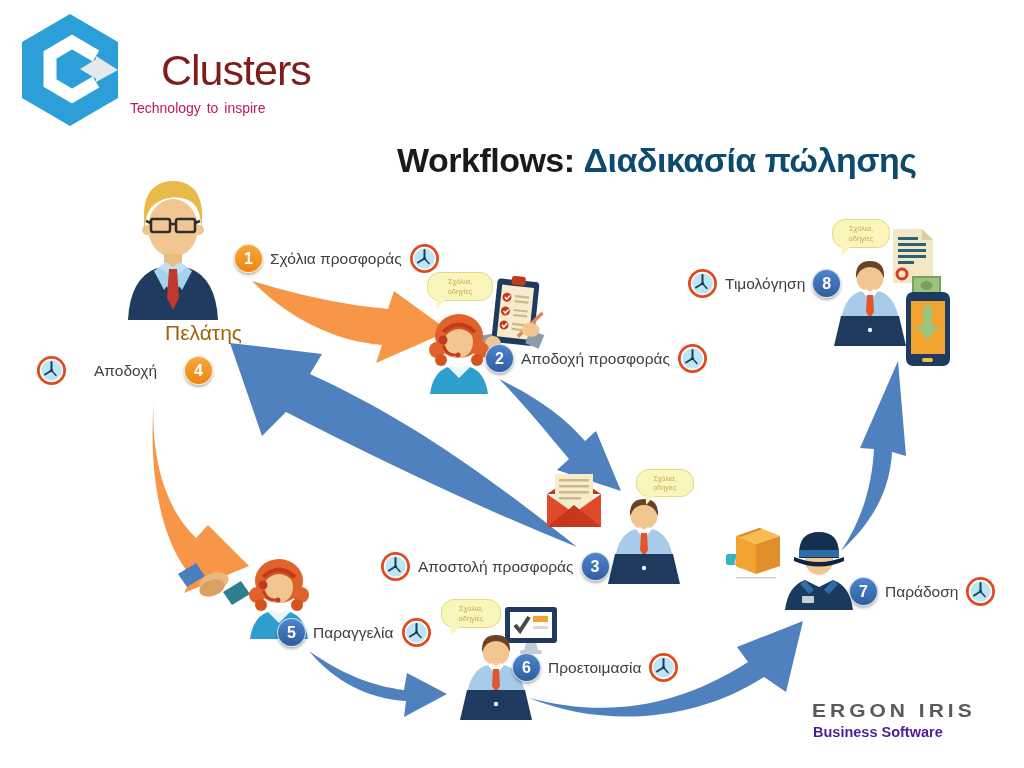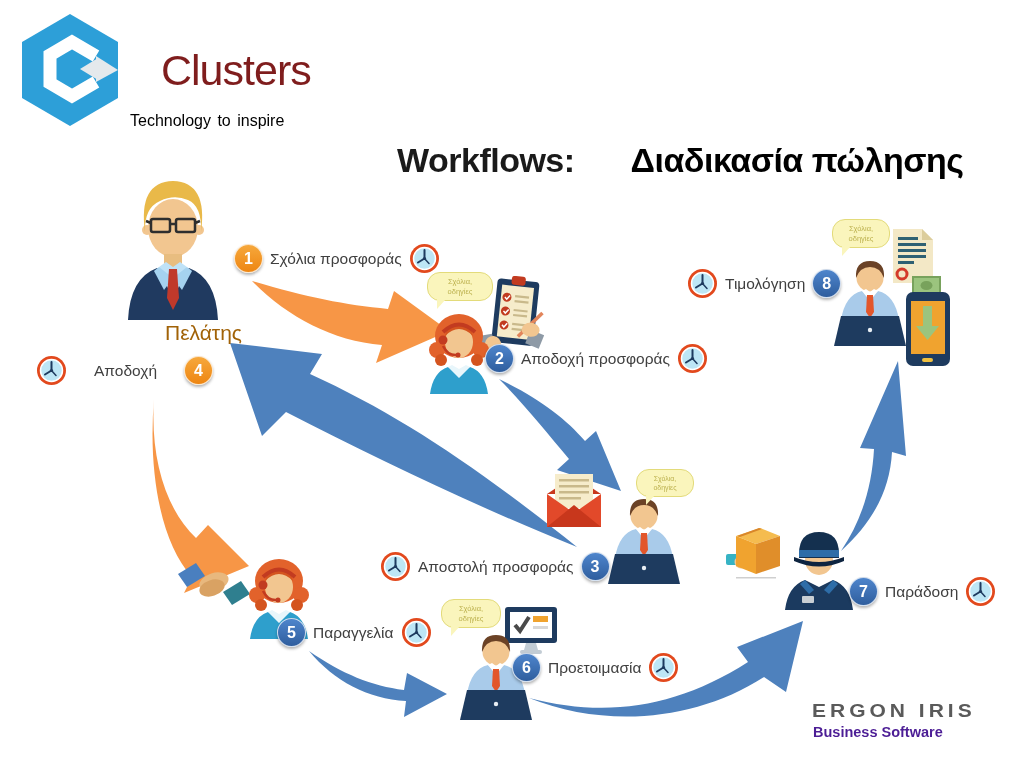--- a/index.html
+++ b/index.html
@@ -1,27 +1,27 @@
 <!DOCTYPE html>
 <html><head>
 <meta charset="utf-8">
 <style>
   html,body{margin:0;padding:0;background:#fff;}
   .slide{position:relative;width:1024px;height:768px;background:#fff;overflow:hidden;
          font-family:"Liberation Sans","DejaVu Sans",sans-serif;}
   
   .brand-name{position:absolute;left:129px;top:46px;font-size:43px;font-weight:normal;
               color:#7f1d1d;letter-spacing:-1px;z-index:4;margin-left:32px;}
-  .brand-tagline{position:absolute;left:130px;top:100px;font-size:16px;color:#000000;
-                 word-spacing:2px;z-index:4;margin-top:12px;}
+  .brand-tagline{position:absolute;left:130px;top:100px;font-size:14px;color:#be185d;
+                 word-spacing:2px;z-index:4;}
   .logo-svg{position:absolute;left:14px;top:12px;z-index:4;}
   
   .title{position:absolute;left:397px;top:141px;font-size:34px;font-weight:bold;
          letter-spacing:-0.5px;white-space:nowrap;z-index:4;color:#1A1A1A;}
-  .title .red{color:#000000;margin-left:47px;}
+  .title .red{color:#0c4a6e;}
   
   .arrows{position:absolute;left:0;top:0;z-index:1;}
   
   .illus{position:absolute;z-index:2;line-height:0;}
   
   .steprow{position:absolute;display:flex;align-items:center;gap:7px;z-index:3;}
   .badge{width:27px;height:27px;border-radius:50%;color:#fff;font-weight:bold;font-size:16px;
          display:flex;align-items:center;justify-content:center;flex:0 0 auto;
          box-shadow:0 2px 3px rgba(0,0,0,.3);border:1px solid rgba(255,255,255,.75);}
   .badge.orange{background:linear-gradient(180deg,#F6A83C,#EE8612);}

